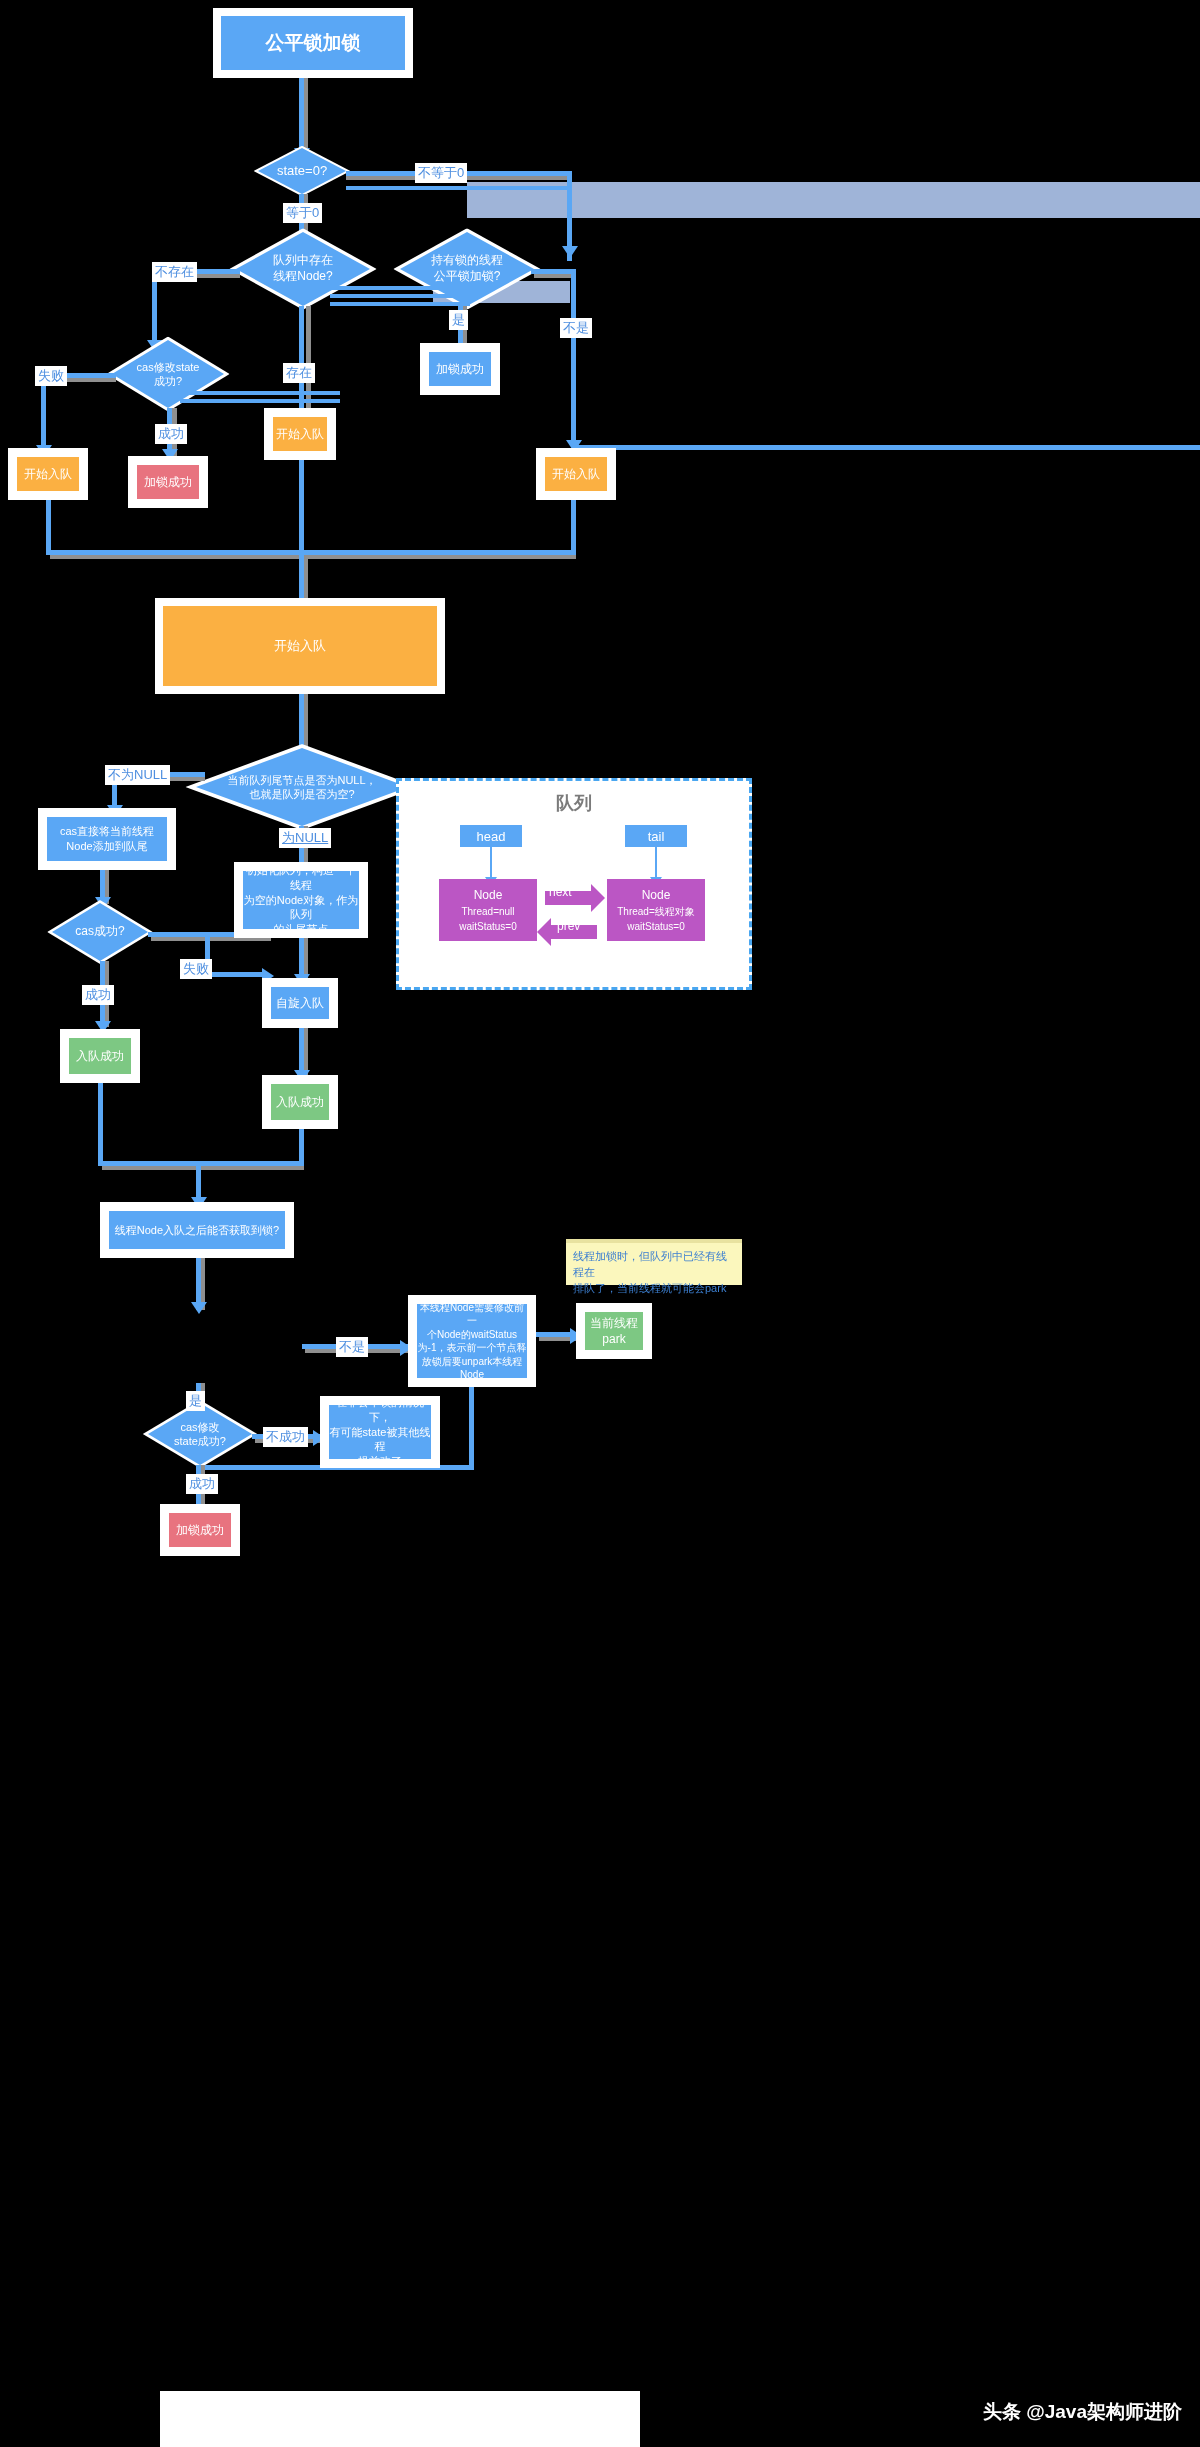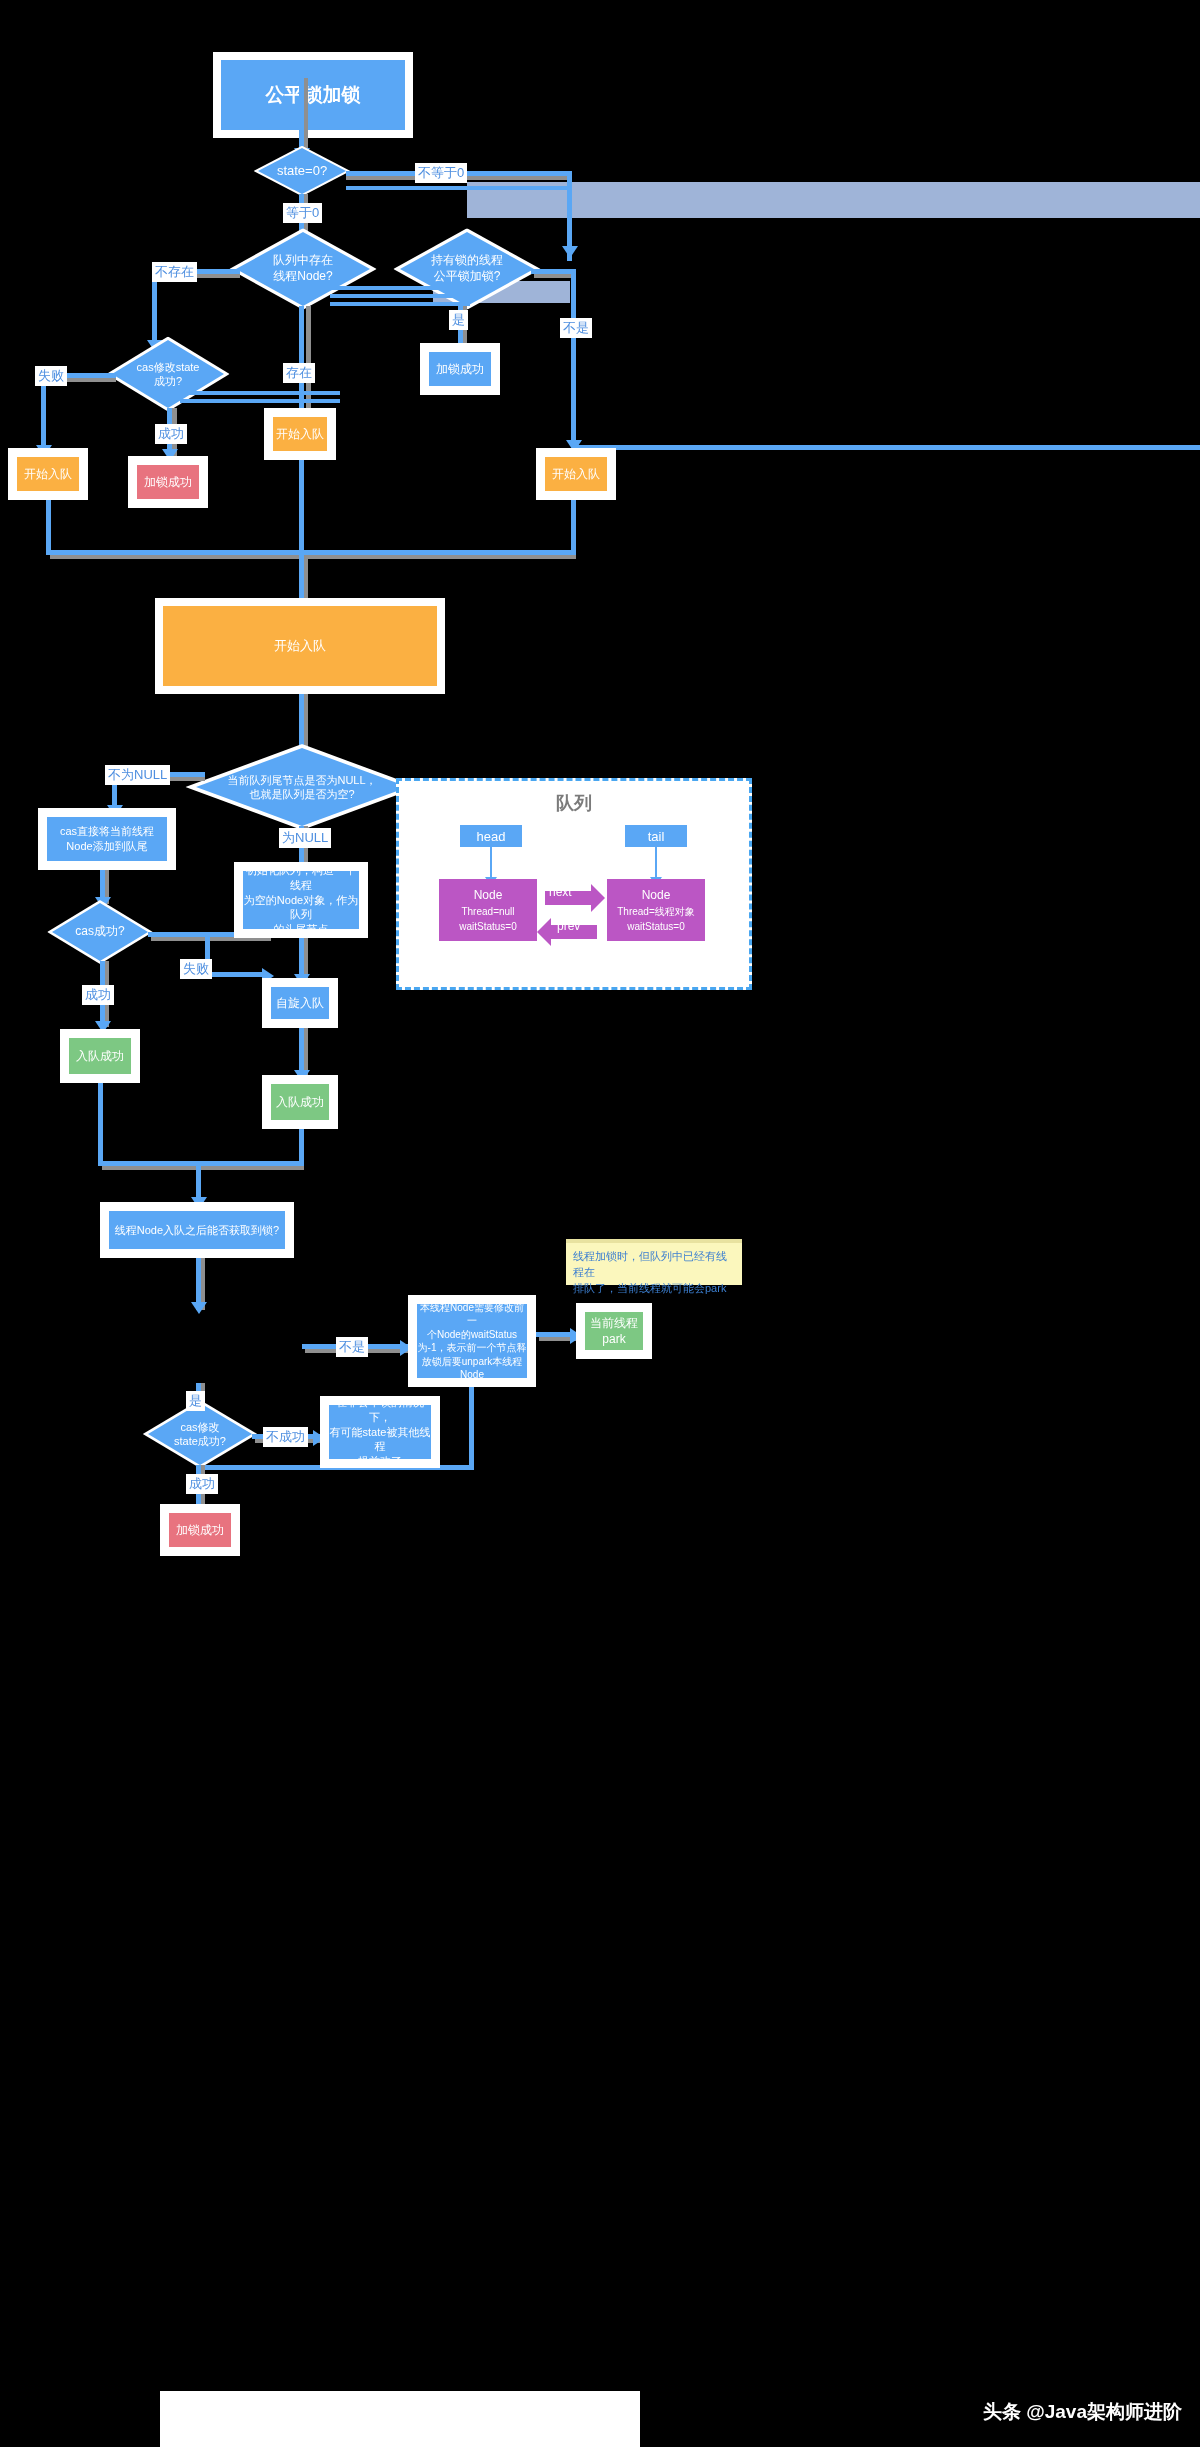--- a/index.html
+++ b/index.html
@@ -161,21 +161,21 @@
   .band { position:absolute; background:#9fb4d8; }
 </style>
 </head>
 <body>
 
 <div id="canvas">
 
   <div class="band" style="left:467px; top:182px; width:733px; height:36px;"></div>
   <div class="band" style="left:433px; top:281px; width:137px; height:22px; background:#9fb4d8;"></div>
 
-  <div class="node blue" style="left:213px; top:8px; width:200px; height:86px;margin-top:44px;">
+  <div class="node blue" style="left:213px; top:8px; width:200px; height:70px;">
     <div class="fill" style="font-size:19px; font-weight:bold;">公平锁加锁</div>
   </div>
 
   <div class="edge sh" style="left:303px; top:78px; width:5px; height:72px;"></div>
   <div class="edge" style="left:299px; top:78px; width:5px; height:72px;"></div>
   <div class="arrow down" style="left:294px; top:148px;"></div>
 
   <div class="diamond" style="left:258px; top:148px; width:88px; height:46px;">
     <div class="dshape halo"></div>
     <div class="dshape"></div>
@@ -302,21 +302,21 @@
 
   <div class="edge sh" style="left:115px; top:776px; width:90px; height:5px;"></div>
   <div class="edge" style="left:112px; top:772px; width:93px; height:5px;"></div>
   <div class="edge" style="left:112px; top:772px; width:5px; height:38px;"></div>
   <div class="arrow down" style="left:107px; top:805px;"></div>
   <div class="elabel" style="left:105px; top:765px;">不为NULL</div>
 
   <div class="edge sh" style="left:303px; top:826px; width:5px; height:44px;"></div>
   <div class="edge" style="left:299px; top:826px; width:5px; height:44px;"></div>
   <div class="arrow down" style="left:294px; top:862px;"></div>
-  <div class="elabel" style="left:279px; top:828px;">为NULL</div>
+  <div class="elabel" style="left:279px; top:828px;text-decoration:underline;">为NULL</div>
 
   <div class="node blue bordered" style="left:38px; top:808px; width:138px; height:62px;">
     <div class="fill" style="font-size:11px;">cas直接将当前线程
 Node添加到队尾</div>
   </div>
 
   <div class="edge sh" style="left:104px; top:870px; width:5px; height:34px;"></div>
   <div class="edge" style="left:100px; top:870px; width:5px; height:34px;"></div>
   <div class="arrow down" style="left:95px; top:897px;"></div>
 

